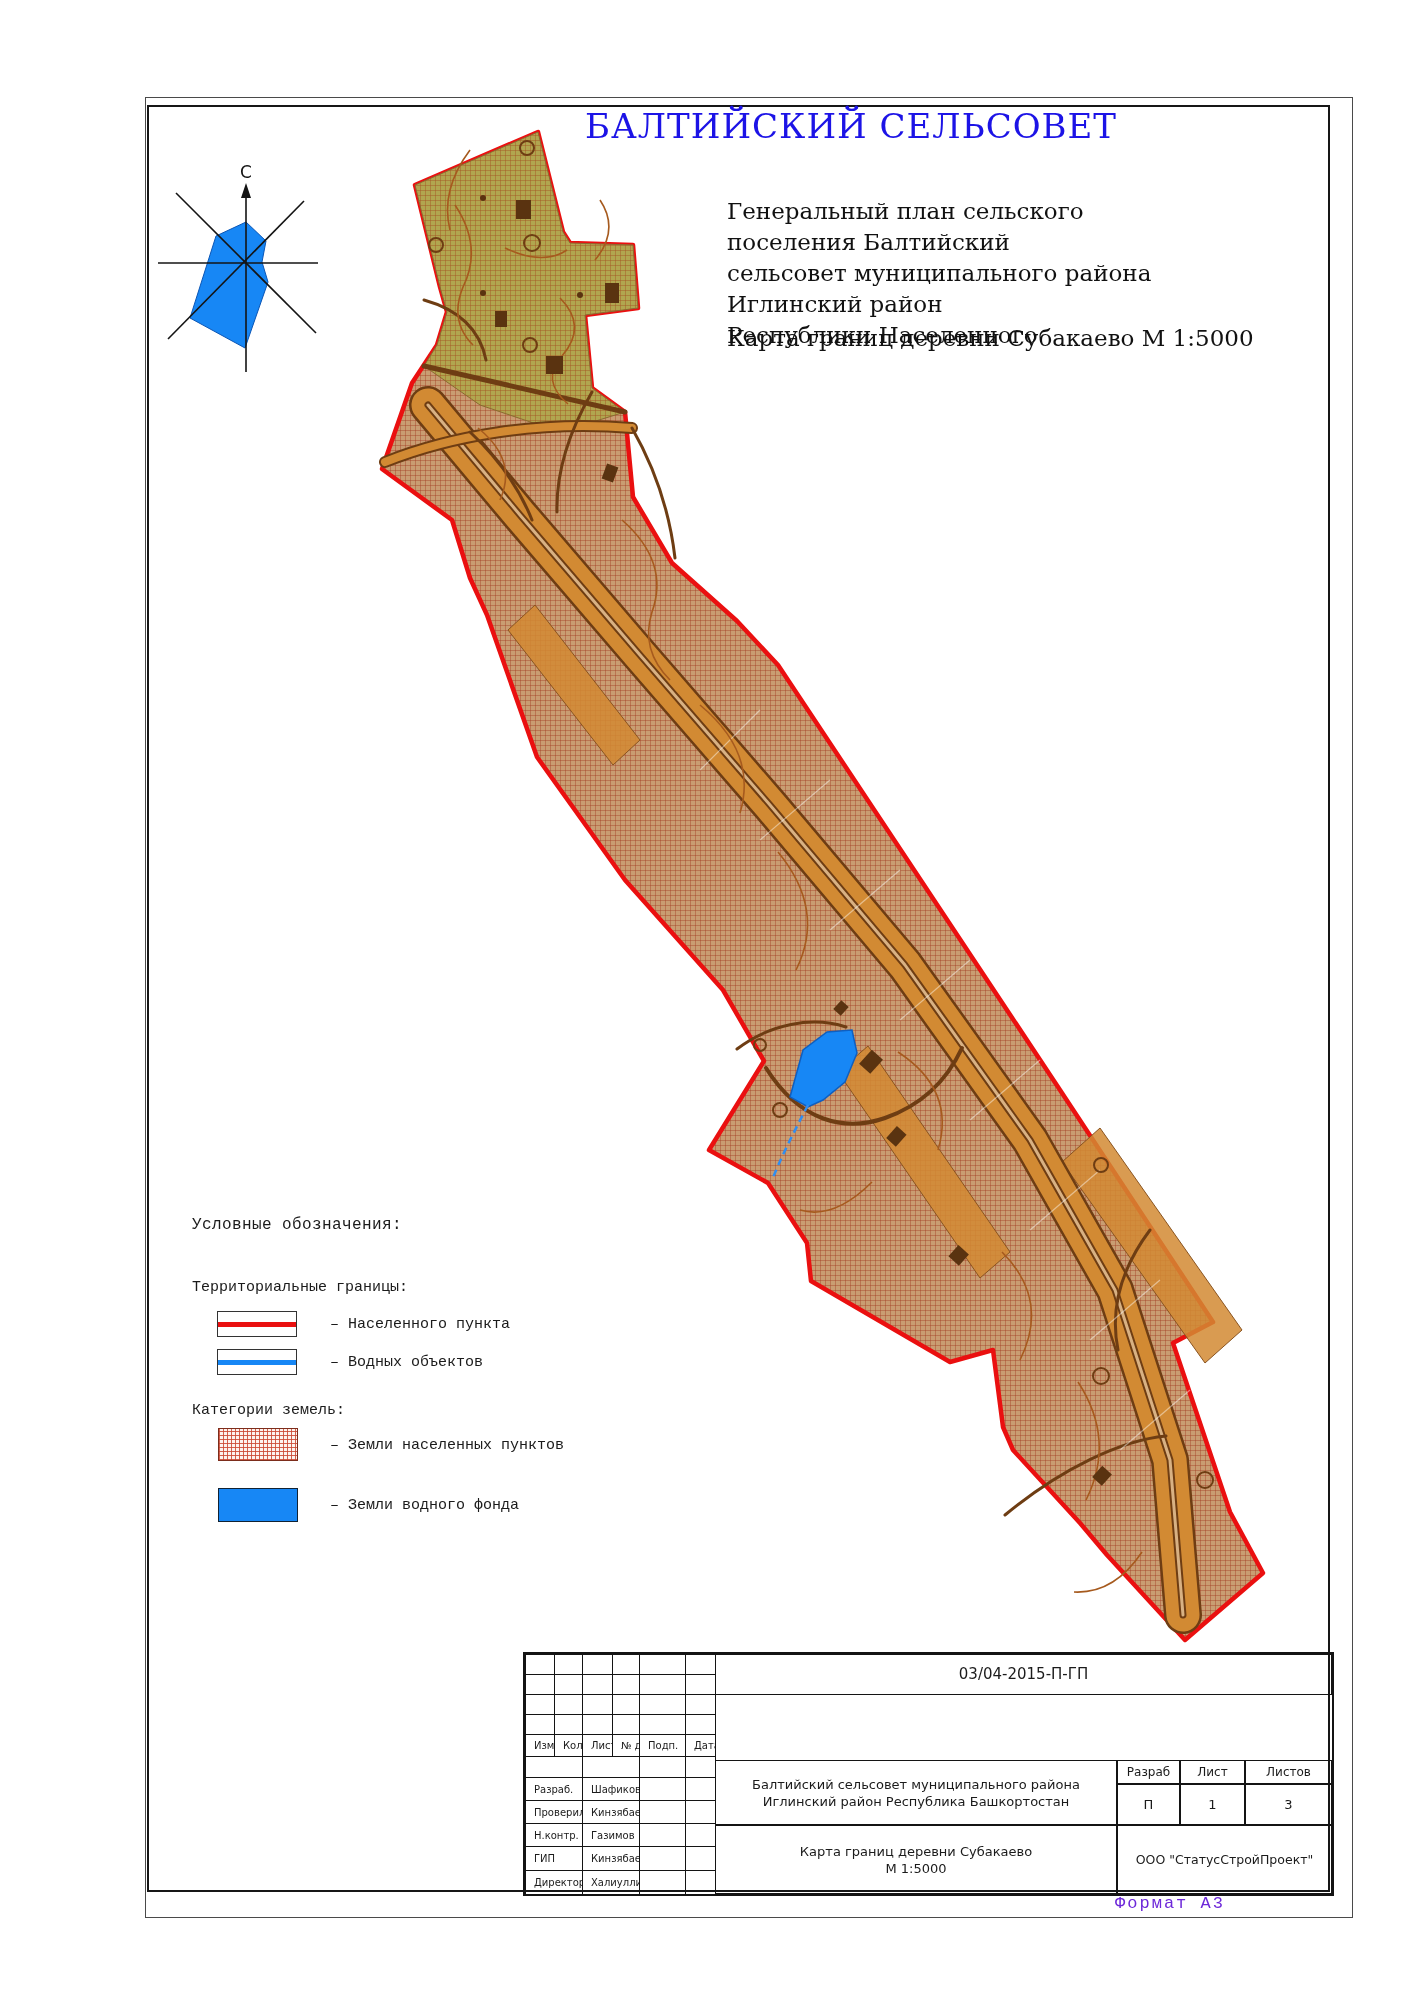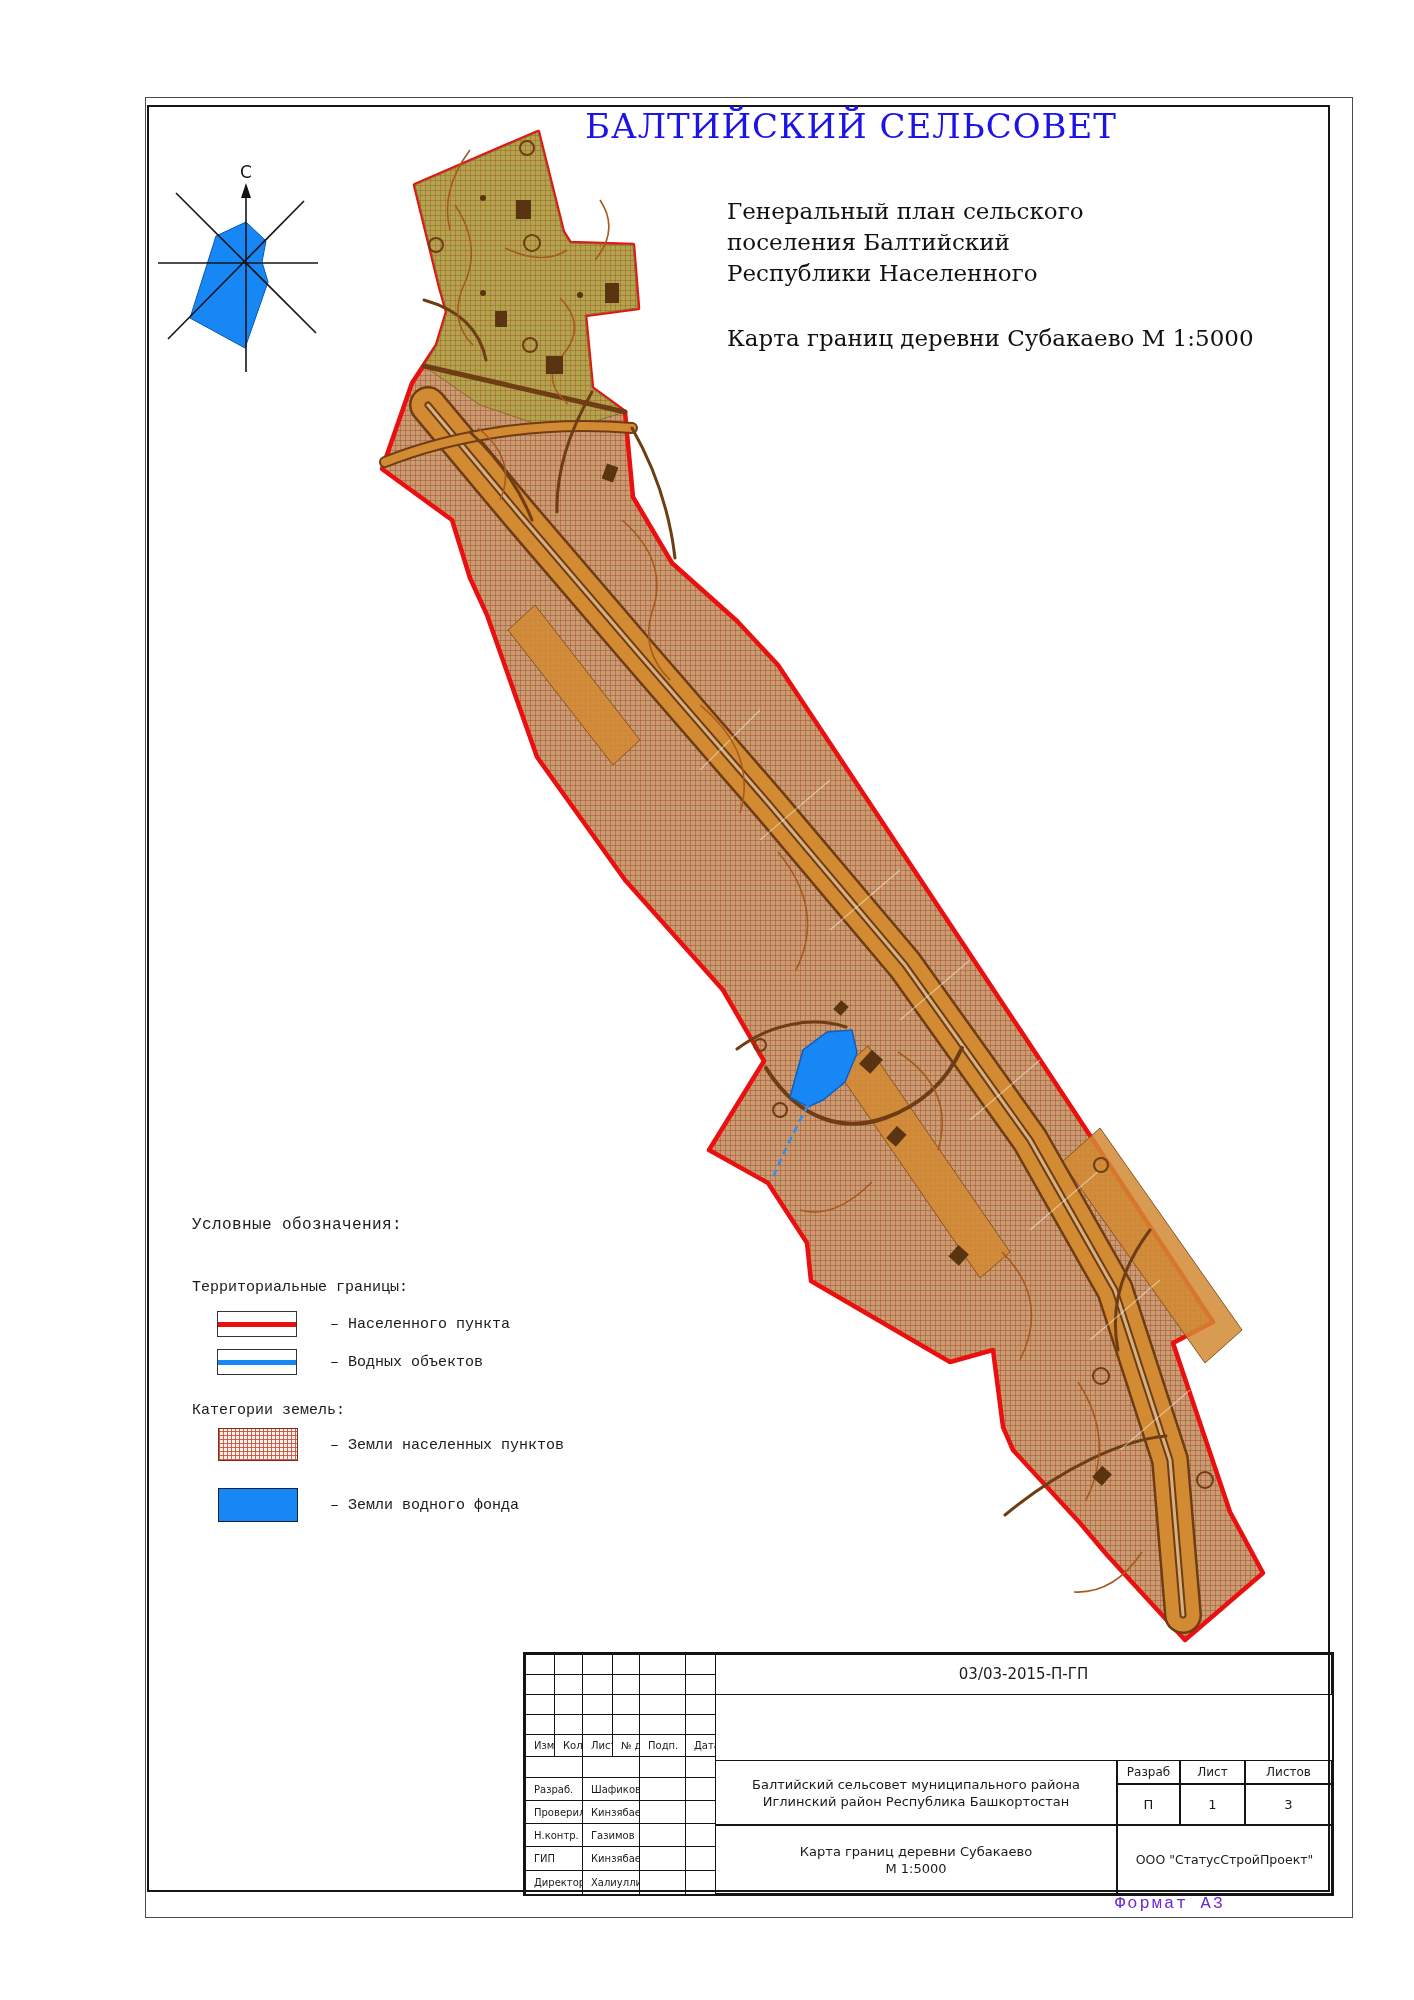--- a/index.html
+++ b/index.html
@@ -169,20 +169,21 @@
       <line x1="304" y1="201" x2="168" y2="339"></line>
       <line x1="246" y1="192" x2="246" y2="372"></line>
     </g>
     <polygon points="246,183 241,198 251,198" fill="#141414"></polygon>
     <text x="246" y="178" text-anchor="middle" font-size="17" fill="#141414">С</text>
   </svg>
 
   <div class="abs serif doc-title">БАЛТИЙСКИЙ СЕЛЬСОВЕТ</div>
   <div class="abs serif doc-sub">
     <div>Генеральный план сельского поселения Балтийский</div>
+    <div>сельсовет муниципального района Иглинский район</div>
     <div>Республики Населенного</div>
   </div>
   <div class="abs serif doc-caption">Карта границ деревни Субакаево М 1:5000</div>
 
   <div class="abs tech lg-head">Условные обозначения:</div>
   <div class="abs tech lg-sub1">Территориальные границы:</div>
 
   <div class="abs swatch sw-line" style="top:1311px">
     <div class="bar" style="background:#ea1010"></div>
   </div>
@@ -285,21 +286,21 @@
       </tr>
       <tr style="height:24px">
         <td colspan="2">Директор</td>
         <td colspan="2">Халиуллин</td>
         <td></td>
             <td></td>
       </tr>
     </tbody>
       </table>
 
-    <div class="rb" style="left:190px;top:0;width:617px;height:41px;font-size:15px">03/03-2015-П-ГП</div>
+    <div class="rb" style="left:190px;top:0;width:617px;height:41px;font-size:15px">03/04-2015-П-ГП</div>
 
 
     <div class="rb" style="left:190px;top:106px;width:402px;height:65px">
       <div>Балтийский сельсовет муниципального района</div>
       <div>Иглинский район Республика Башкортостан</div>
     </div>
 
     <div class="rb" style="left:592px;top:106px;width:63px;height:24px;font-size:12px">Разраб</div>
     <div class="rb" style="left:655px;top:106px;width:65px;height:24px;font-size:12px">Лист</div>
     <div class="rb" style="left:720px;top:106px;width:87px;height:24px;font-size:12px">Листов</div>

